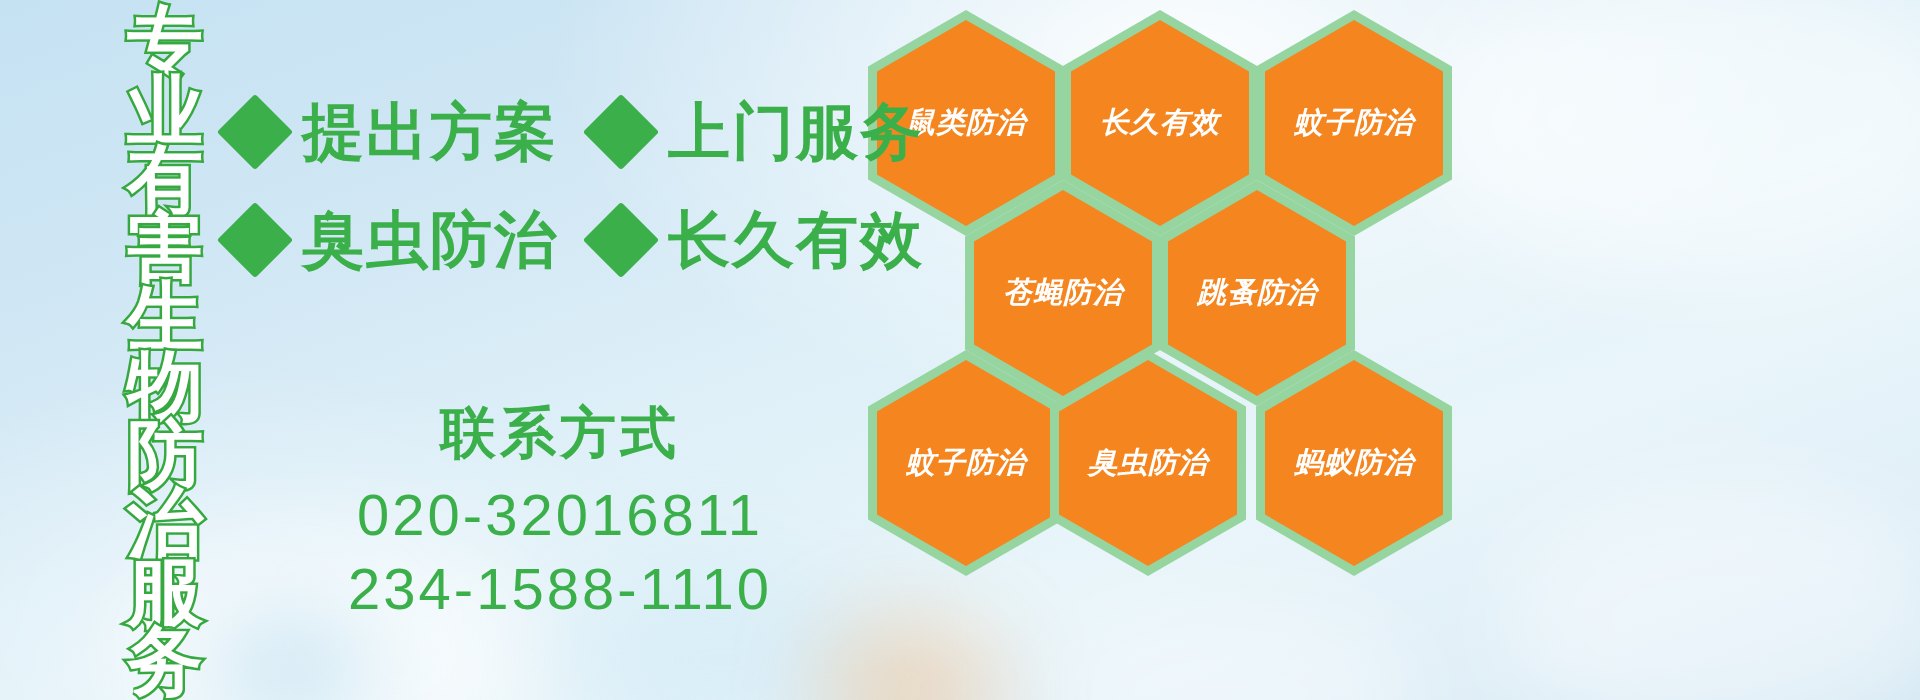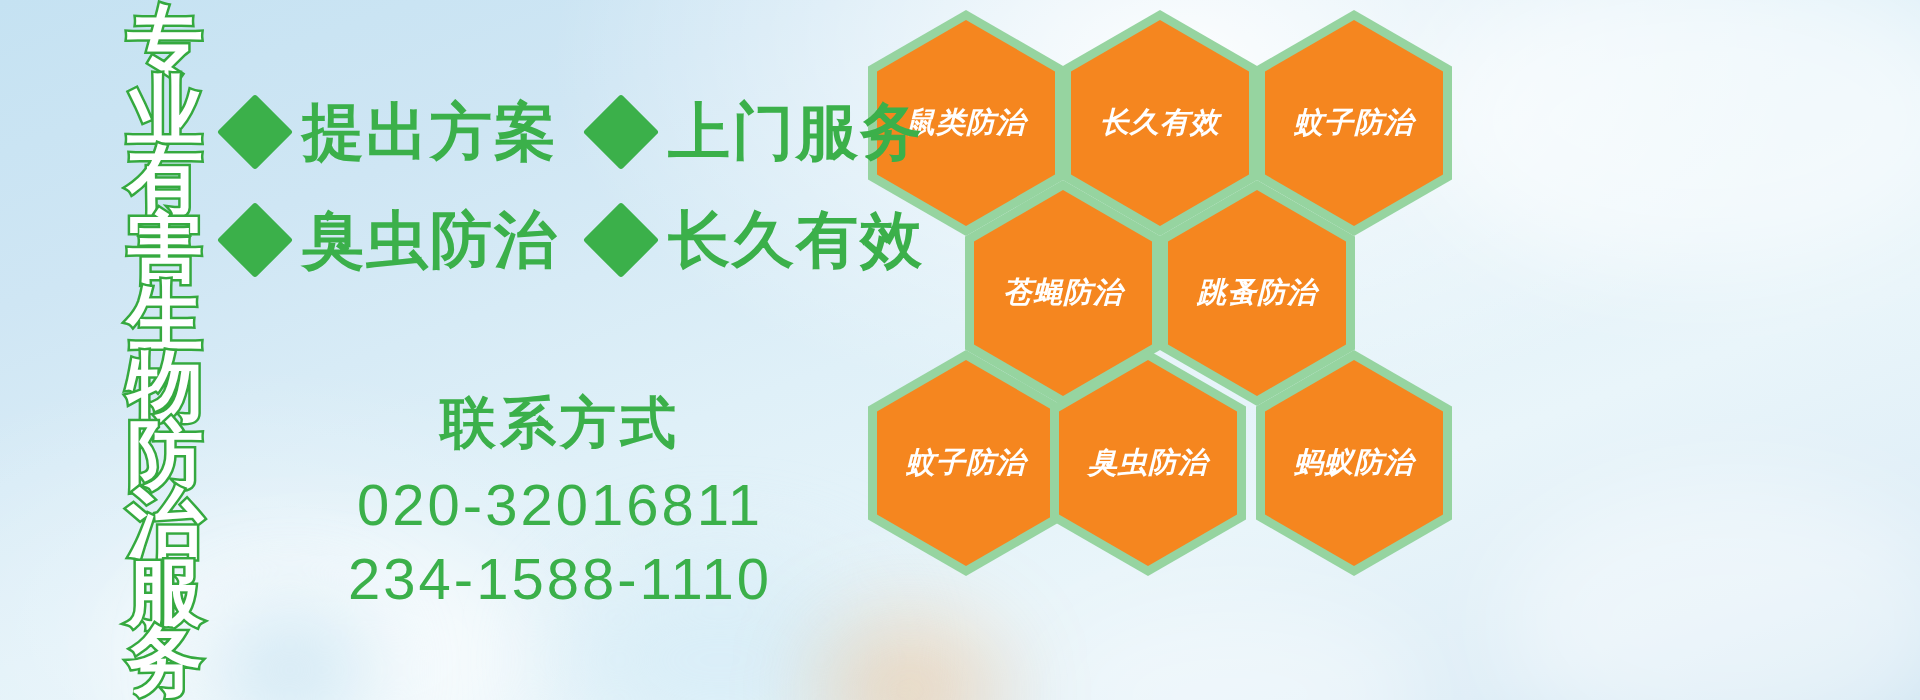--- a/index.html
+++ b/index.html
@@ -98,21 +98,21 @@
     font-weight: 700;
     color: #3bb04a;
     letter-spacing: 2px;
     white-space: nowrap;
   }
 
   
   #contact {
     position: absolute;
     left: 300px;
-    top: 392px;
+    top: 402px;
     width: 520px;
     text-align: center;
     z-index: 6;
   }
   #contact-title {
     font-family: "DejaVu Sans", "Liberation Sans", sans-serif;
     font-size: 56px;
     font-weight: 700;
     color: #3bb04a;
     letter-spacing: 4px;

